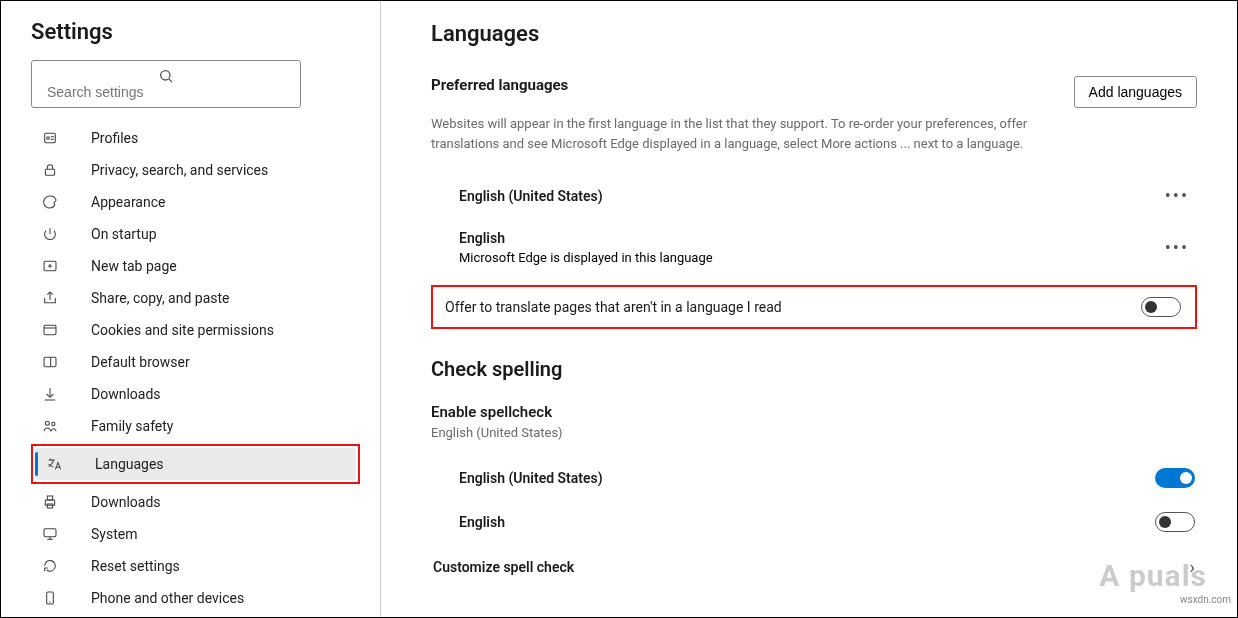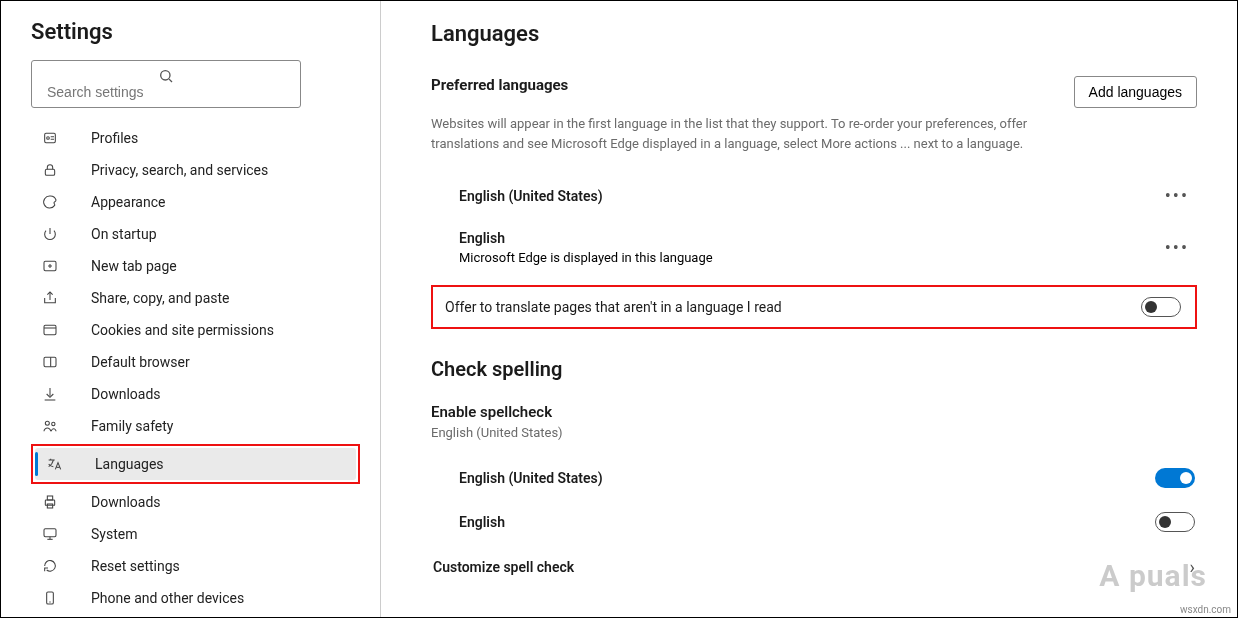--- a/index.html
+++ b/index.html
@@ -169,21 +169,21 @@
       font-size:14px;
     }
     .plain-row.bold .rl{font-weight:600;}
     .spell-head{margin-bottom:16px;}
     .spell-head .st{font-weight:600; font-size:15px;}
     .spell-head .sd{color:#6b6b6b; font-size:13px; margin-top:4px;}
     .chev{color:#555; font-size:18px;}
     .watermark{
       position:absolute;
       right:6px;
-      bottom:2px;
+      bottom:12px;
       font-size:10px;
       color:#888;
     }
     .logo-ghost{
       position:absolute;
       right:30px;
       bottom:24px;
       opacity:.25;
       font-size:30px;
       font-weight:700;

